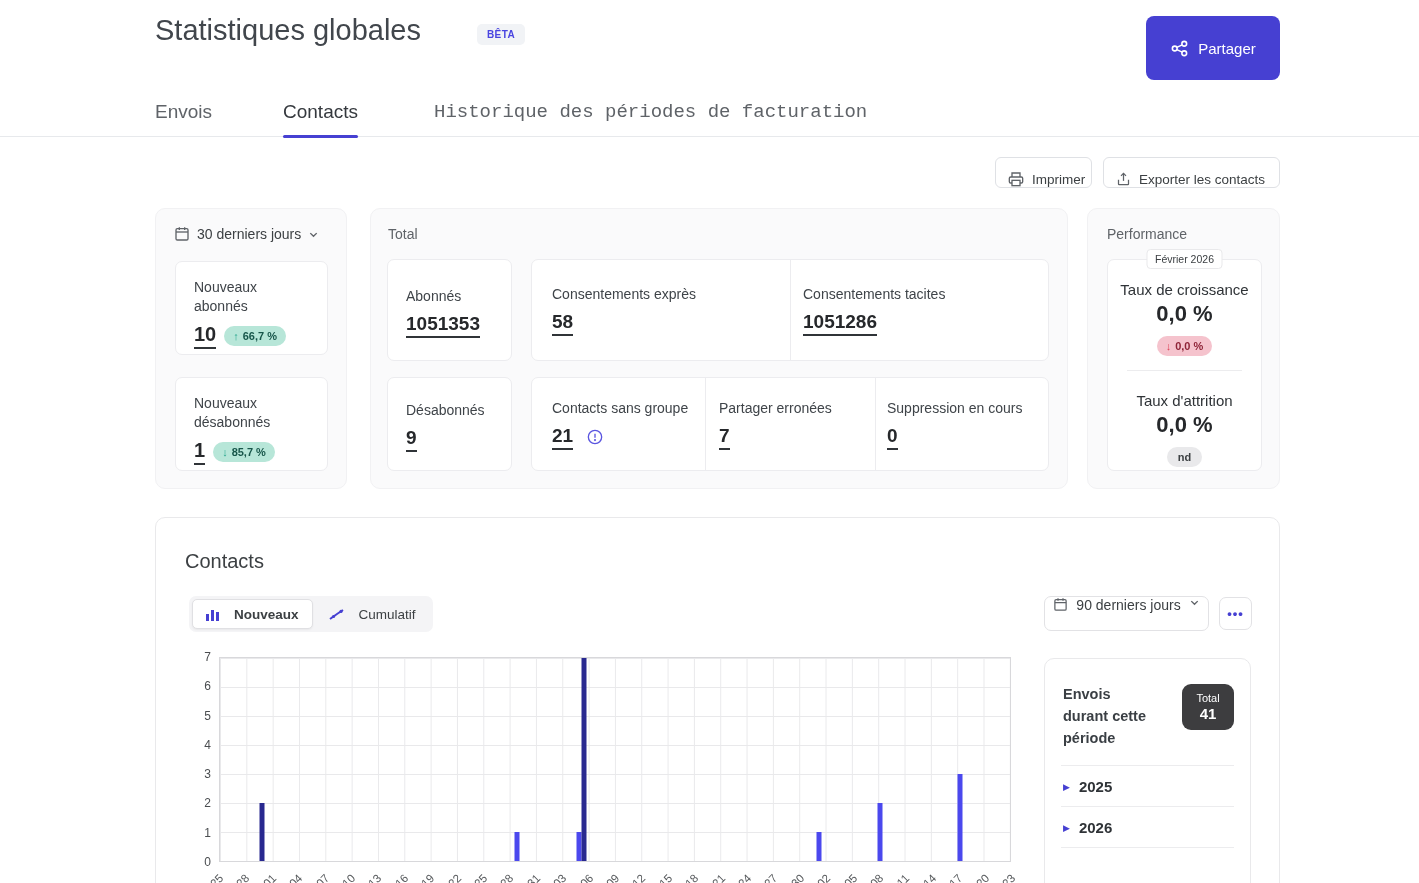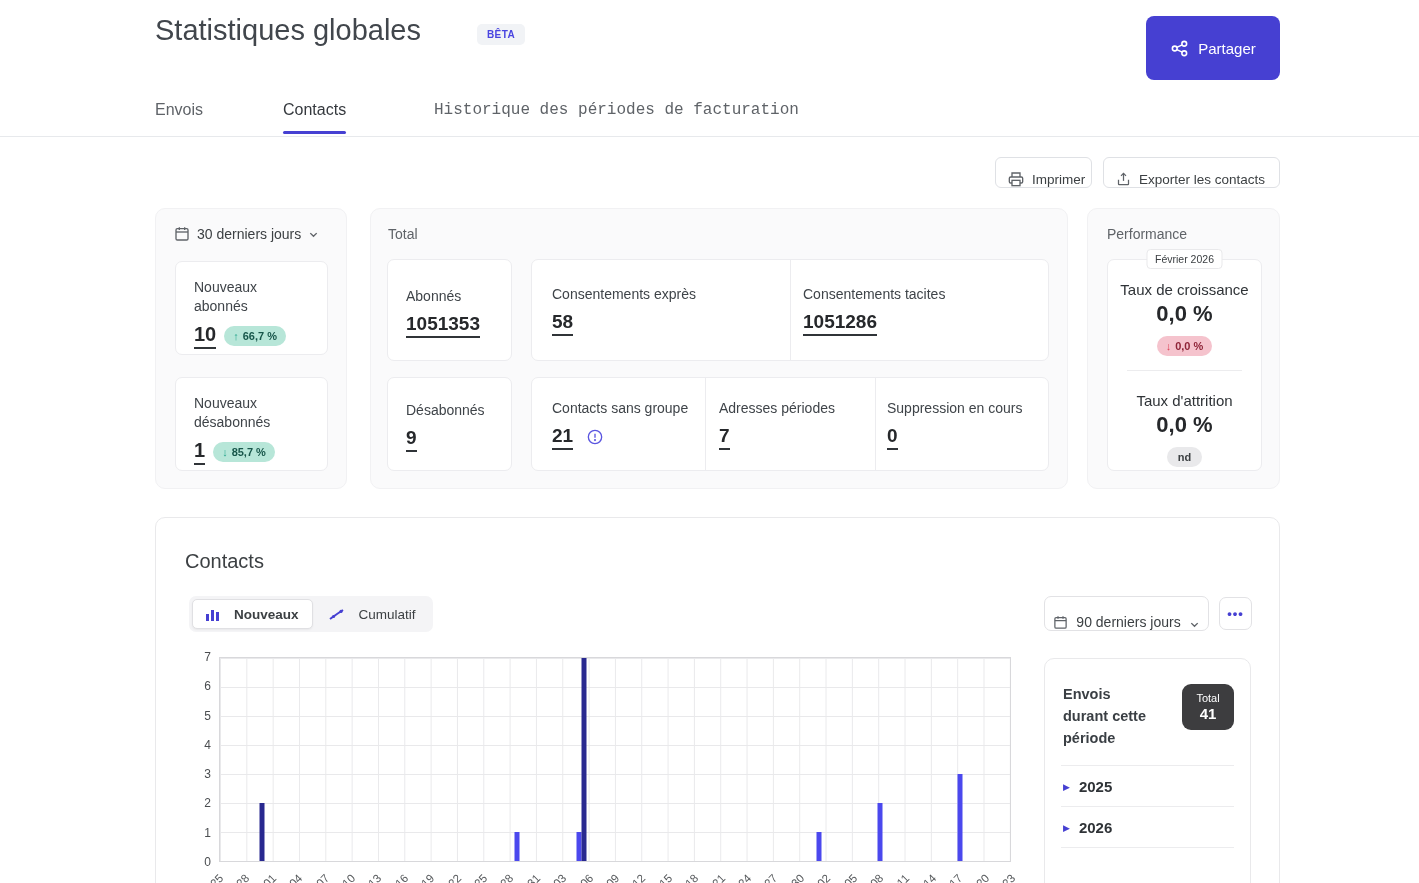--- a/index.html
+++ b/index.html
@@ -10,21 +10,21 @@
   
   .page-title { position:absolute; left:155px; top:14px; font-size:29px; color:#41464c; font-weight:400; }
   .beta-badge { position:absolute; left:477px; top:24px; background:#f1f3f6; color:#4a45e0;
                 font-size:10px; font-weight:bold; letter-spacing:.4px; padding:5px 10px; border-radius:5px; }
   .share-btn { position:absolute; left:1146px; top:16px; width:134px; height:64px; background:#4640d2;
                border:none; border-radius:8px; color:#fff; font-size:15px; font-family:inherit;
                display:flex; align-items:center; justify-content:center; gap:9px; cursor:pointer; }
 
   
   .tabs-bar { position:absolute; left:0; top:92px; width:1419px; height:45px; border-bottom:1px solid #e7e9ec; }
-  .tab { position:absolute; top:9px; font-size:16px; color:#5f6368; cursor:pointer; padding-bottom:15px; }
+  .tab { position:absolute; top:9px; font-size:19px; color:#5f6368; cursor:pointer; padding-bottom:15px; }
   .tab.t0 { left:155px; } .tab.t1 { left:283px; } .tab.t2 { left:434px;font-family:Liberation Mono, monospace; }
   .tab.active { color:#35393e; }
   .tab.active::after { content:""; position:absolute; left:0; right:0; bottom:0; height:3px;
                        background:#4640d2; border-radius:2px; }
 
   
   .btn-outline { position:absolute; top:157px; height:31px; background:#fff; border:1px solid #dfe1e5;
                  border-radius:6px; display:flex; align-items:flex-end; gap:8px; font-size:13.5px;
                  color:#3c4043; padding:0 12px; cursor:pointer; font-family:inherit; }
   .btn-print { left:995px; width:97px; }
@@ -71,21 +71,21 @@
   .contacts-card { position:absolute; left:155px; top:517px; width:1125px; height:420px; background:#fff;
                    border:1px solid #e9e9eb; border-radius:10px; }
   .contacts-title { position:absolute; left:29px; top:32px; font-size:20px; color:#3c4043; }
   .toggle-group { position:absolute; left:33px; top:78px; height:36px; background:#f4f4f6; border-radius:7px;
                   display:inline-flex; align-items:center; padding:3px; gap:2px; }
   .toggle-btn { display:flex; align-items:center; gap:14px; height:30px; padding:0 13px; border-radius:5px;
                 font-size:13.5px; color:#3c4043; cursor:pointer; border:1px solid transparent;
                 background:none; font-family:inherit; }
   .toggle-btn.active { background:#fff; border-color:#e0e0e3; font-weight:bold; box-shadow:0 1px 2px rgba(0,0,0,.05); }
   .range-dropdown { position:absolute; left:888px; top:78px; width:165px; height:35px; background:#fff;
-                    border:1px solid #e2e2e5; border-radius:7px; display:flex; align-items:flex-end;
+                    border:1px solid #e2e2e5; border-radius:7px; display:flex; align-items:flex-start;
                     justify-content:center; gap:8px; font-size:14px; color:#3c4043; cursor:pointer; font-family:inherit; }
   .more-btn { position:absolute; left:1063px; top:79px; width:33px; height:33px; background:#fff;
               border:1px solid #e2e2e5; border-radius:7px; color:#4640d2; font-size:13px; font-weight:bold;
               letter-spacing:1px; display:flex; align-items:center; justify-content:center; cursor:pointer; font-family:inherit; }
 
   .chart-plot { position:absolute; left:63px; top:139px; width:792px; height:205px;
                 border:1px solid #d8d8db;
                 background-image: linear-gradient(to right, #e9e9eb 1px, transparent 1px),
                                   linear-gradient(to bottom, #e9e9eb 1px, transparent 1px);
                 background-size: calc(100% / 30) calc(100% / 7); }
@@ -241,21 +241,21 @@
           <span class="warn-icon">
             <svg width="16" height="16" viewBox="0 0 24 24" fill="none" stroke="#5a55e0" stroke-width="2">
               <circle cx="12" cy="12" r="10"></circle>
                 <line x1="12" y1="7" x2="12" y2="13"></line>
                 <circle cx="12" cy="16.6" r="0.6" fill="#5a55e0"></circle>
             </svg>
           </span>
         </div>
       </div>
       <div class="cell" style="left:173px; width:170px;">
-        <div class="stat-label" style="margin-left:13px; margin-top:21px;">Adresses périodes</div>
+        <div class="stat-label" style="margin-left:13px; margin-top:21px;">Partager erronées</div>
         <div class="stat-value-row" style="margin-left:13px;">
           <span class="stat-value" style="font-size:19px;">7</span>
         </div>
       </div>
       <div class="cell" style="left:343px; right:0;">
         <div class="stat-label" style="margin-left:11px; margin-top:21px;">Suppression en cours</div>
         <div class="stat-value-row" style="margin-left:11px;">
           <span class="stat-value" style="font-size:19px;">0</span>
         </div>
       </div>

